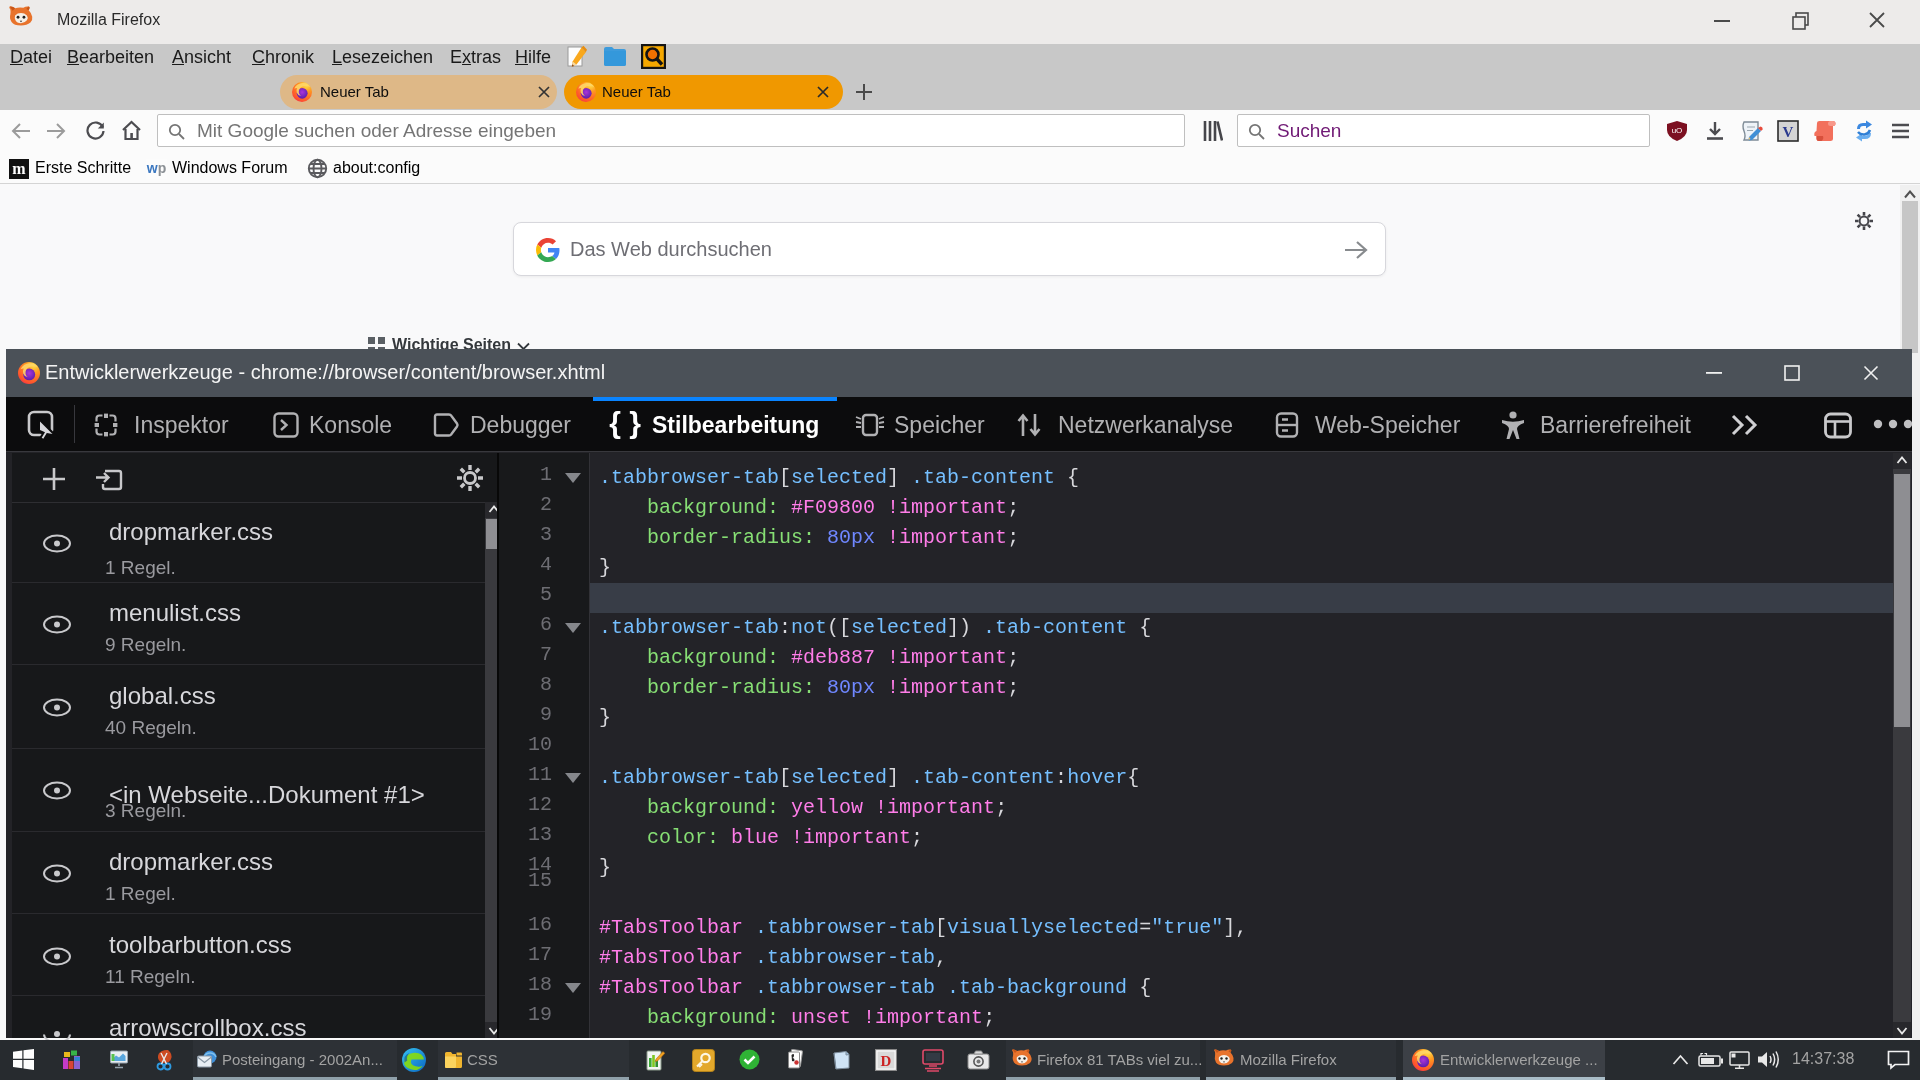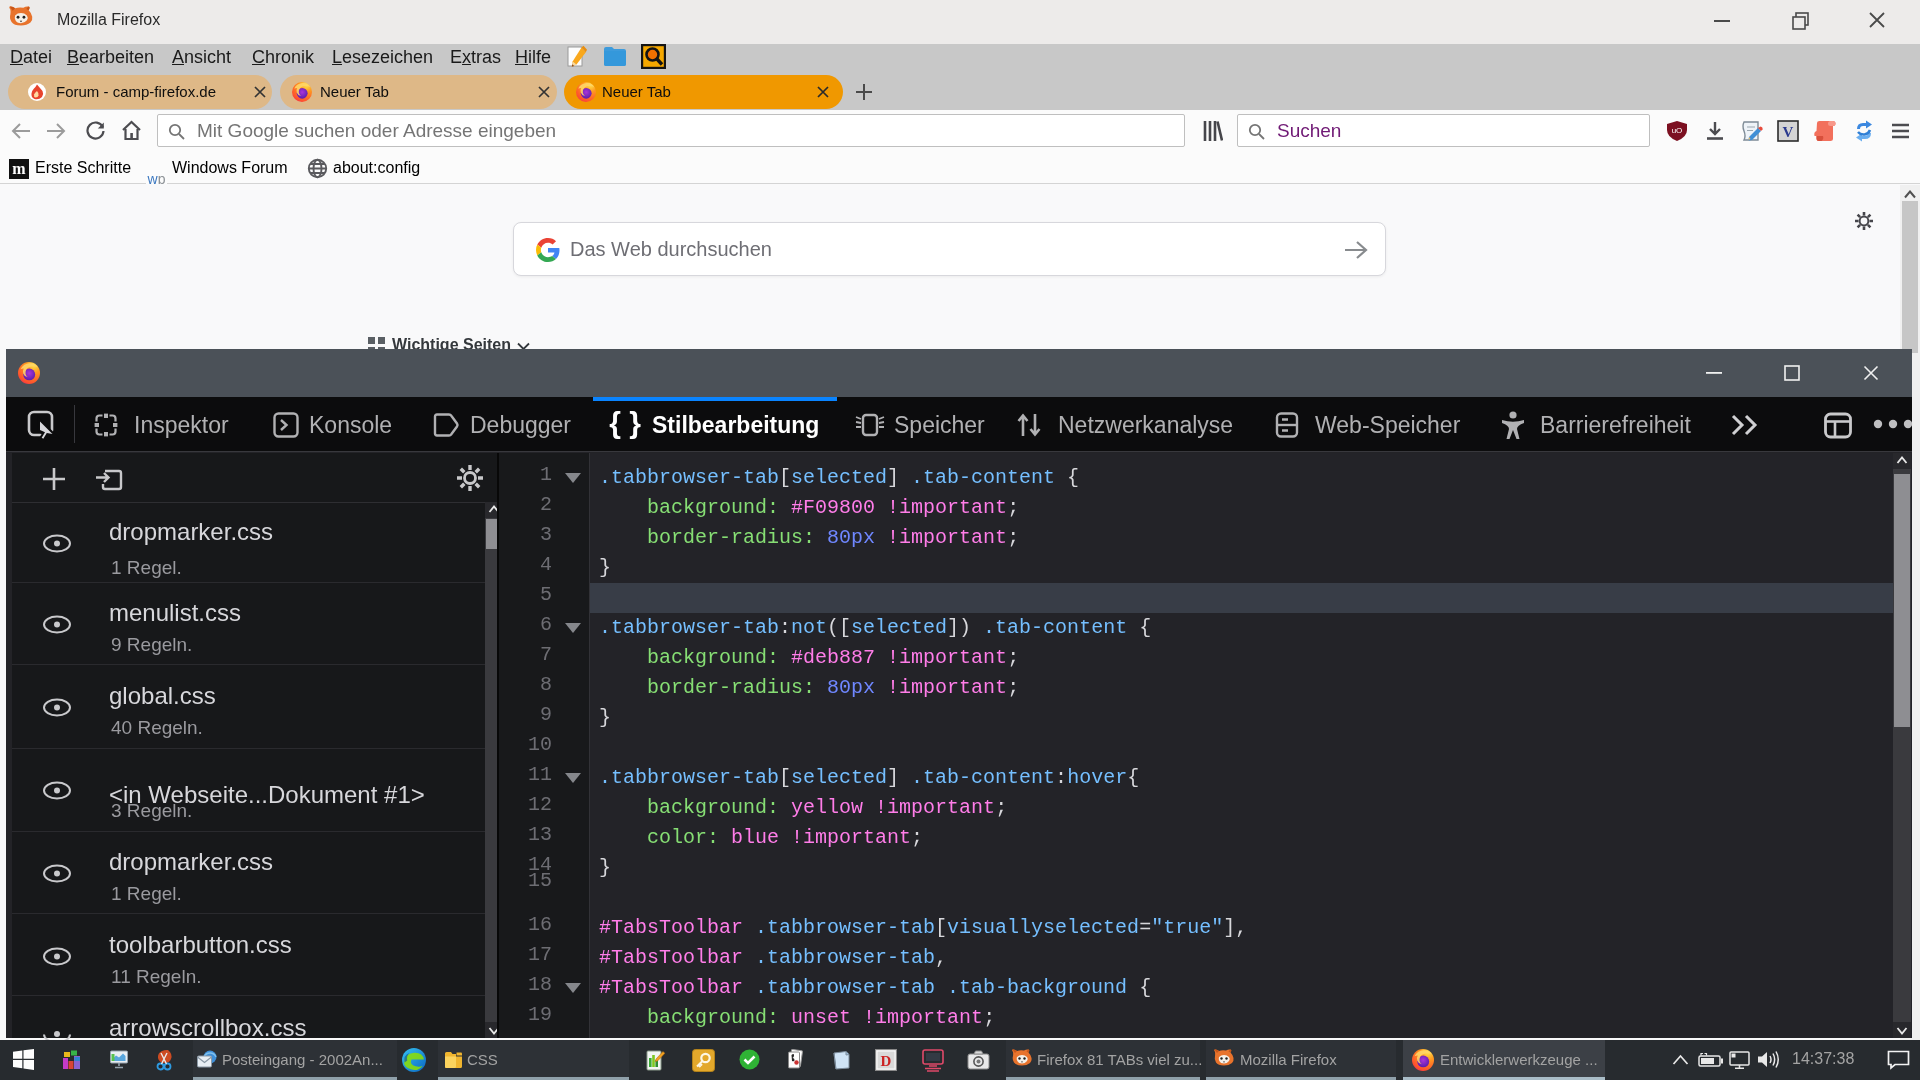--- a/index.html
+++ b/index.html
@@ -35,21 +35,21 @@
 #dt-toolbar { position:absolute; left:0; top:48px; width:1906px; height:55px; background:#0c0c0d; border-bottom:1px solid #38383d; }
 .dtab { position:absolute; top:0; height:54px; }
 .dtab .lbl { position:absolute; top:15px; font-size:23px; color:#b1b1b3; white-space:nowrap; }
 .dtab .lbl.act { font-weight:bold; }
 .dtab .lbl.act { color:#fff; }
 #dt-blue { position:absolute; left:587px; top:48px; width:244px; height:4px; background:#0a84ff; }
 #dt-side { position:absolute; left:0; top:104px; width:491px; height:585px; background:#17181a;margin-left:6px; }
 #dt-side-toolbar { position:absolute; left:0; top:0; width:491px; height:50px; border-bottom:1px solid #2e2e32; }
 .ssitem { position:absolute; left:0; width:473px; border-bottom:1px solid #2a2a2e; }
 .ssname { position:absolute; left:97px; font-size:24px; color:#d7d7db; white-space:nowrap; }
-.ssrules { position:absolute; left:99px; font-size:19px; color:#9a9a9f; }
+.ssrules { position:absolute; left:93px; font-size:19px; color:#9a9a9f; }
 #dt-vborder { position:absolute; left:491px; top:104px; width:2px; height:585px; background:#080808; }
 #dt-editor { position:absolute; left:493px; top:104px; width:1413px; height:585px; background:#232328; }
 #gutter { position:absolute; left:0; top:0; width:91px; height:585px; background:#18191b; border-right:1px solid #323237; }
 .lnum { position:absolute; right:37px; font-size:20px; font-family:"Liberation Mono",monospace; color:#6d6d73; }
 .fold { position:absolute; left:66px; width:0; height:0; border-left:8px solid transparent; border-right:8px solid transparent; border-top:10px solid #85878c; }
 #code { position:absolute; left:91px; top:0; padding:10px 0 0 9px; width:1304px; height:575px; font-family:"Liberation Mono",monospace; font-size:20px; line-height:30px; white-space:pre; color:#d7d7db; }
 #hline { position:absolute; left:91px; top:130px; width:1304px; height:30px; background:#383d47; }
 .cs { color:#75bfff; } 
 .cp { color:#86de74; } 
 .cv { color:#ff7de9; } 
@@ -107,31 +107,20 @@
   </svg>
   <svg class="abs" style="left:604px;top:47px" width="22" height="19" viewBox="0 0 22 19">
     <path d="M0 2 Q0 0 2 0 L8 0 L10 2 L20 2 Q22 2 22 4 L22 17 Q22 19 20 19 L2 19 Q0 19 0 17 Z" fill="#3d9bdc"></path>
     <path d="M0 4 L22 4 L22 17 Q22 19 20 19 L2 19 Q0 19 0 17 Z" fill="#3498db"></path>
   </svg>
   <svg class="abs" style="left:641px;top:44px" width="25" height="25" viewBox="0 0 25 25">
     <rect x="1" y="1" width="23" height="23" fill="#f5a800" stroke="#141414" stroke-width="2.4"></rect>
     <circle cx="11.5" cy="10.5" r="6" fill="#f07000" stroke="#141414" stroke-width="2.6"></circle>
     <path d="M16 15 L21 20.5" stroke="#141414" stroke-width="3.4"></path>
   </svg>
-  <div class="tab" style="left:8px;width:264px;background:#deb887">
-    <svg class="abs" style="left:20px;top:8px" width="18" height="18" viewBox="0 0 18 18">
-      <circle cx="9" cy="9" r="9" fill="#fff"></circle>
-      <path d="M9 1.5 Q12 5 14.5 8 Q16 11 14 14 Q11 17 6.5 16 Q3 14.5 3.5 10.5 Q4 7.5 6 5.5 Q8 3.5 9 1.5Z" fill="#e8442d"></path>
-      <path d="M9 8 Q11 10 10.5 12.5 Q10 14.5 7.5 14.5 Q5.5 14 6 11.5 Q6.8 9.5 9 8Z" fill="#ffd9a0"></path>
-    </svg>
-    <div class="tlabel" style="left:48px">Forum - camp-firefox.de</div>
-    <svg class="abs" style="left:245px;top:10px" width="14" height="14" viewBox="0 0 14 14">
-        <path d="M2 2 L12 12 M12 2 L2 12" stroke="#333" stroke-width="1.7"></path>
-      </svg>
-  </div>
   <div class="tab" style="left:280px;width:277px;background:#deb887">
     <svg class="abs" style="left:12px;top:7px" width="20" height="20" viewBox="0 0 20 20">
       <defs>
           <radialGradient id="fxo" cx="0.72" cy="0.15" r="1.15">
             <stop offset="0" stop-color="#ffe14d"></stop>
             <stop offset="0.3" stop-color="#ff9a1f"></stop>
             <stop offset="0.72" stop-color="#ff4f2e"></stop>
             <stop offset="1" stop-color="#d5018d"></stop>
           </radialGradient>
           <radialGradient id="fxp" cx="0.5" cy="0.4" r="0.65">
@@ -224,21 +213,21 @@
     <path d="M4 9 Q4 3 10 3 L13 3 L13 0.5 L19 4.5 L13 8.5 L13 6 L10 6 Q7 6 7 9 Z" fill="#3b88e0"></path>
     <path d="M18 13 Q18 19 12 19 L9 19 L9 21.5 L3 17.5 L9 13.5 L9 16 L12 16 Q15 16 15 13 Z" fill="#6aaef0"></path>
     <path d="M5 12 A7 7 0 0 0 17 10" stroke="#2f7fd6" stroke-width="2.5" fill="none"></path>
   </svg>
   <svg class="abs" style="left:1891px;top:123px" width="19" height="16" viewBox="0 0 19 16">
       <path d="M1 2 L18 2 M1 8 L18 8 M1 14 L18 14" stroke="#4c4c50" stroke-width="2.6"></path>
     </svg>
 <div class="abs" id="bookmarksbar"></div>
   <div class="abs" style="left:9px;top:159px;width:20px;height:20px;background:#111;color:#fff;font-family:'Liberation Serif',serif;font-size:16px;font-weight:bold;text-align:center;line-height:19px">m</div>
   <div class="bmtext" style="left:35px">Erste Schritte</div>
-  <div class="abs" style="left:146px;top:170px;width:21px;height:20px;background:#fcfcfc;color:#3c78c0;font-size:14px;font-weight:normal;text-align:center;line-height:19px">w<span style="color:#8c9196">p</span></div>
+  <div class="abs" style="left:146px;top:159px;width:21px;height:20px;background:#fcfcfc;color:#3c78c0;font-size:14px;font-weight:bold;text-align:center;line-height:19px">w<span style="color:#8c9196">p</span></div>
   <div class="bmtext" style="left:172px">Windows Forum</div>
   <svg class="abs" style="left:307px;top:158px" width="21" height="21" viewBox="0 0 21 21">
     <circle cx="10.5" cy="10.5" r="8.7" stroke="#5a5a5e" stroke-width="1.9" fill="none"></circle>
     <ellipse cx="10.5" cy="10.5" rx="4" ry="8.7" stroke="#5a5a5e" stroke-width="1.9" fill="none"></ellipse>
     <path d="M2 10.5 L19 10.5 M3.2 6 L17.8 6 M3.2 15 L17.8 15" stroke="#5a5a5e" stroke-width="1.9"></path>
   </svg>
   <div class="bmtext" style="left:333px">about:config</div>
 <div class="abs" id="content"></div>
   <svg class="abs" style="left:1854px;top:211px" width="20" height="20" viewBox="0 0 20 20">
     <g fill="none" stroke="#46464b" stroke-width="2">
@@ -279,20 +268,21 @@
     </svg>
 </div>
 <div class="abs" id="pagethumb"></div>
 <div class="abs" id="dt">
   <div id="dt-title">
     <svg class="abs" style="left:12px;top:13px" width="22" height="22" viewBox="0 0 20 20">
       <circle cx="10" cy="10" r="10" fill="url(#fxo)"></circle>
         <circle cx="10.2" cy="11.3" r="5.4" fill="url(#fxp)"></circle>
         <path d="M2.2 6.5 Q5 1.2 10.8 1.1 Q15.6 1 18.2 4.9 Q14.6 3.3 11.2 4.3 Q7.5 5.4 6.9 8.8 Q6.4 12 9 13.9 Q5.9 13.5 4.8 10.7 Q3.9 8.2 5.2 5.9 Q3.6 6 2.2 6.5Z" fill="#ffd567" opacity="0.9"></path>
     </svg>
+    <div id="dt-titletext">Entwicklerwerkzeuge - chrome://browser/content/browser.xhtml</div>
     <svg class="abs" style="left:1698px;top:20px" width="20" height="8" viewBox="0 0 20 8">
         <rect x="2" y="3" width="16" height="1.8" fill="#f0f0f0"></rect>
       </svg>
     <svg class="abs" style="left:1776px;top:14px" width="20" height="20" viewBox="0 0 20 20">
         <rect x="3" y="3" width="14" height="14" fill="none" stroke="#f0f0f0" stroke-width="1.6"></rect>
       </svg>
     <svg class="abs" style="left:1854px;top:13px" width="22" height="22" viewBox="0 0 22 22">
         <path d="M4.5 4.5 L17.5 17.5 M17.5 4.5 L4.5 17.5" stroke="#f0f0f0" stroke-width="1.6"></path>
       </svg>
   </div>

